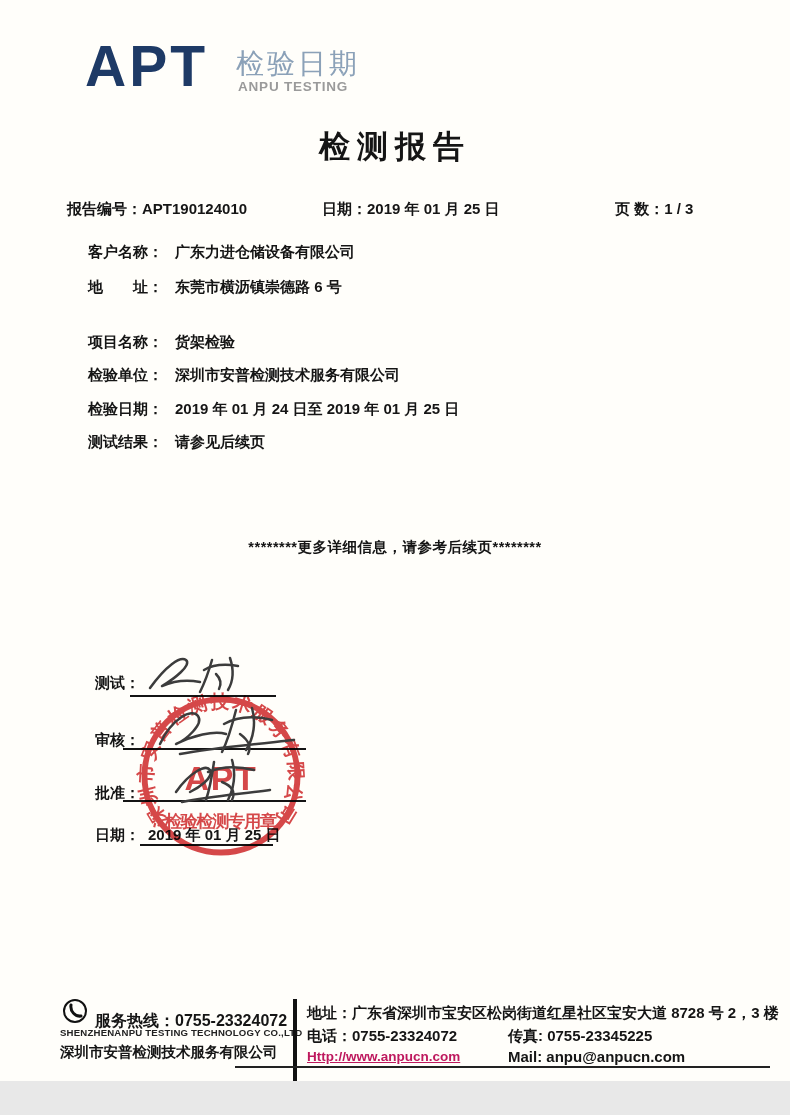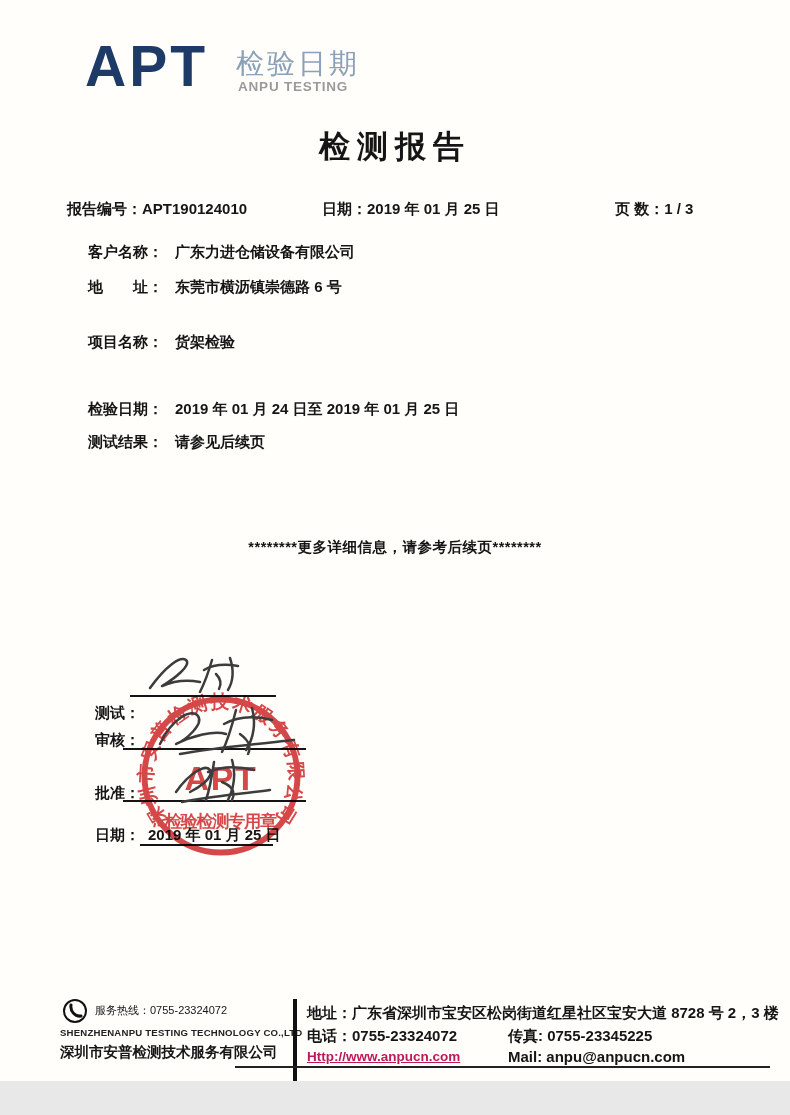--- a/index.html
+++ b/index.html
@@ -27,21 +27,21 @@
   .info-lbl{width:87px;}
   .stars{width:100%;text-align:center;font-size:14.5px;font-weight:700;letter-spacing:.5px;}
 
   .sig-label{font-size:15px;font-weight:700;}
   .uline{background:#141414;height:2px;}
 
   .stamp-wrap{mix-blend-mode:multiply;opacity:.93;}
   .sig path{fill:none;stroke:#3c3c3c;stroke-width:2.5;stroke-linecap:round;stroke-linejoin:round;}
 
   
-  .f-hot{font-size:11px;font-weight:400;}
+  .f-hot{font-size:16px;font-weight:700;margin-top:8px;}
   .f-en{font-size:9.6px;font-weight:700;letter-spacing:.2px;color:#222;}
   .f-cn{font-size:14.5px;font-weight:700;}
   .f-row{font-size:15px;font-weight:700;white-space:nowrap;}
   .vbar{width:4px;background:#111;}
   .hline{height:2px;background:#222;}
   a.weblink{color:#be185d;text-decoration:underline;font-weight:700;font-size:13.5px;}
 </style>
 </head>
 <body>
 
@@ -56,26 +56,27 @@
   <div class="abs title" style="left:0;top:126px;font-family:Liberation Mono, monospace;">检测报告</div>
 
   <div class="abs meta" style="left:67px;top:200px;"><span class="lbl">报告编号：</span><span>APT190124010</span></div>
   <div class="abs meta" style="left:322px;top:200px;"><span class="lbl">日期：</span><span>2019 年 01 月 25 日</span></div>
   <div class="abs meta" style="left:615px;top:200px;"><span class="lbl">页 数：</span><span style="">1 / 3</span></div>
 
   <div class="abs rowline" style="left:88px;top:243px;"><span class="lbl info-lbl">客户名称：</span><span>广东力进仓储设备有限公司</span></div>
   <div class="abs rowline" style="left:88px;top:278px;"><span class="lbl info-lbl">地　　址：</span><span>东莞市横沥镇崇德路 6 号</span></div>
 
   <div class="abs rowline" style="left:88px;top:333px;"><span class="lbl info-lbl">项目名称：</span><span>货架检验</span></div>
+  <div class="abs rowline" style="left:88px;top:366px;"><span class="lbl info-lbl">检验单位：</span><span>深圳市安普检测技术服务有限公司</span></div>
   <div class="abs rowline" style="left:88px;top:400px;"><span class="lbl info-lbl">检验日期：</span><span>2019 年 01 月 24 日至 2019 年 01 月 25 日</span></div>
   <div class="abs rowline" style="left:88px;top:433px;"><span class="lbl info-lbl">测试结果：</span><span>请参见后续页</span></div>
 
   <div class="abs stars" style="left:0;top:538px;">********更多详细信息，请参考后续页********</div>
 
-  <div class="abs sig-label" style="left:95px;top:704px;">测试：</div>
+  <div class="abs sig-label" style="left:95px;top:674px;">测试：</div>
   <div class="abs uline" style="left:130px;top:695px;width:146px;"></div>
 
   <div class="abs sig-label" style="left:95px;top:731px;">审核：</div>
   <div class="abs uline" style="left:123px;top:748px;width:183px;"></div>
 
   <div class="abs sig-label" style="left:95px;top:784px;">批准：</div>
   <div class="abs uline" style="left:123px;top:800px;width:183px;"></div>
 
   <div class="abs sig-label" style="left:95px;top:826px;">日期：</div>
   <div class="abs sig-label" style="left:148px;top:826px;">2019 年 01 月 25 日</div>

